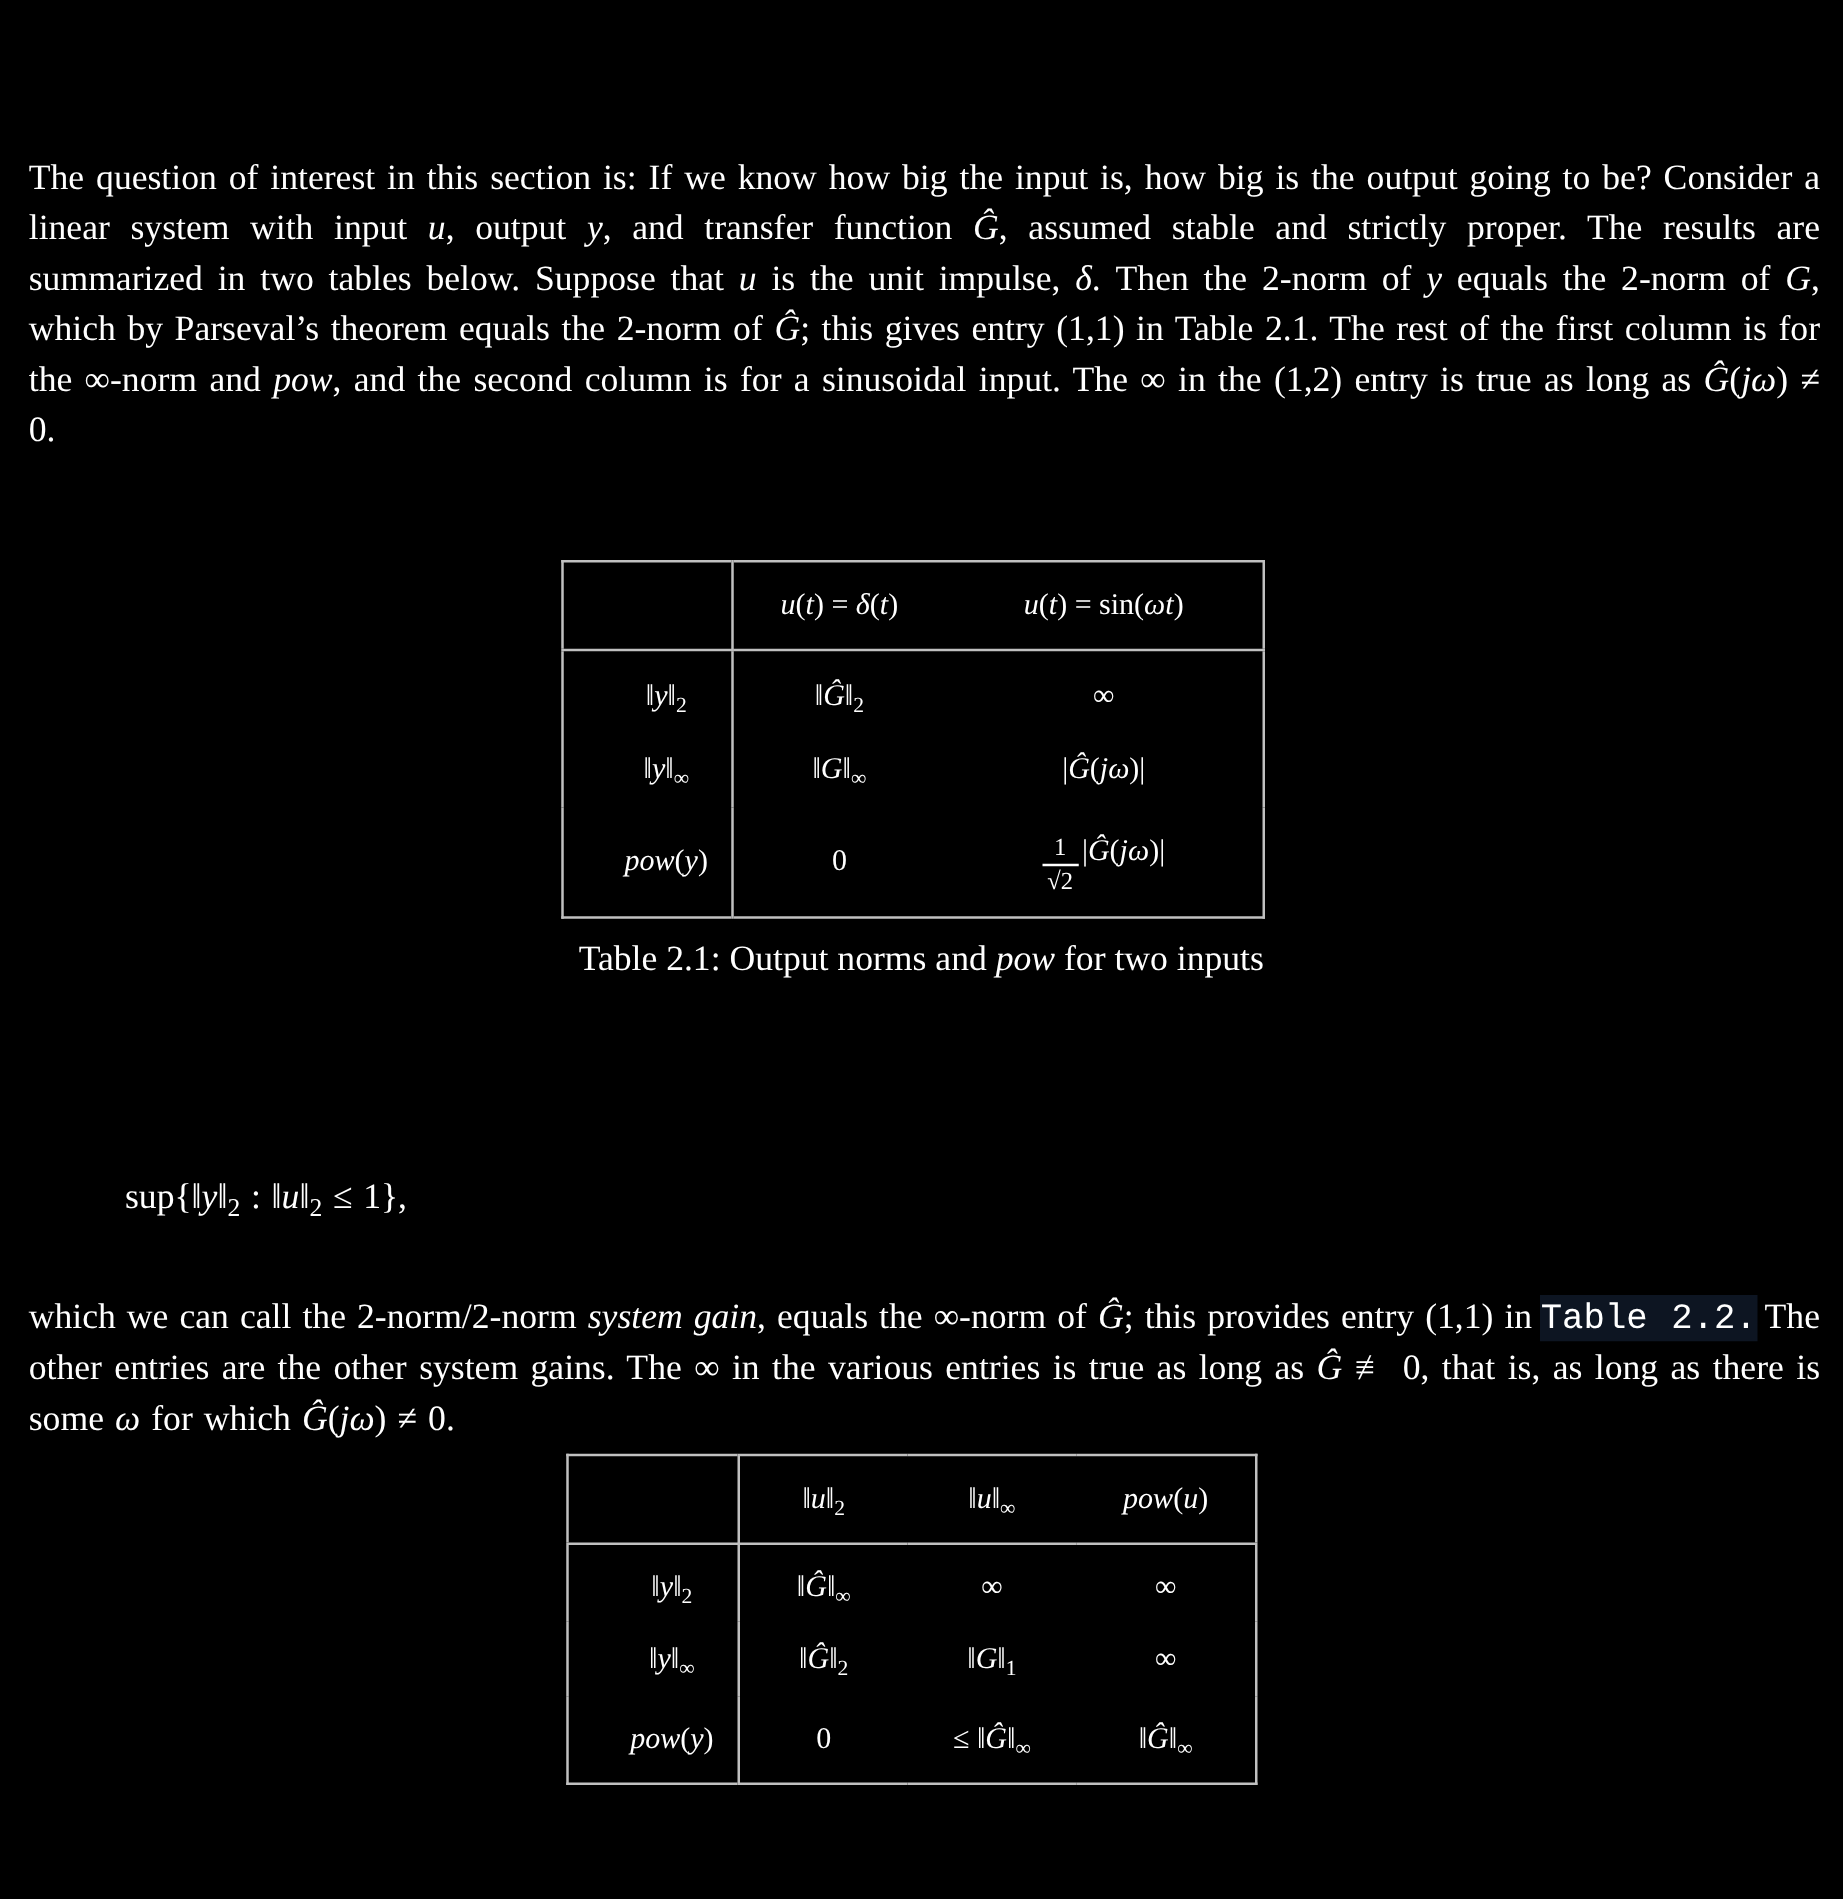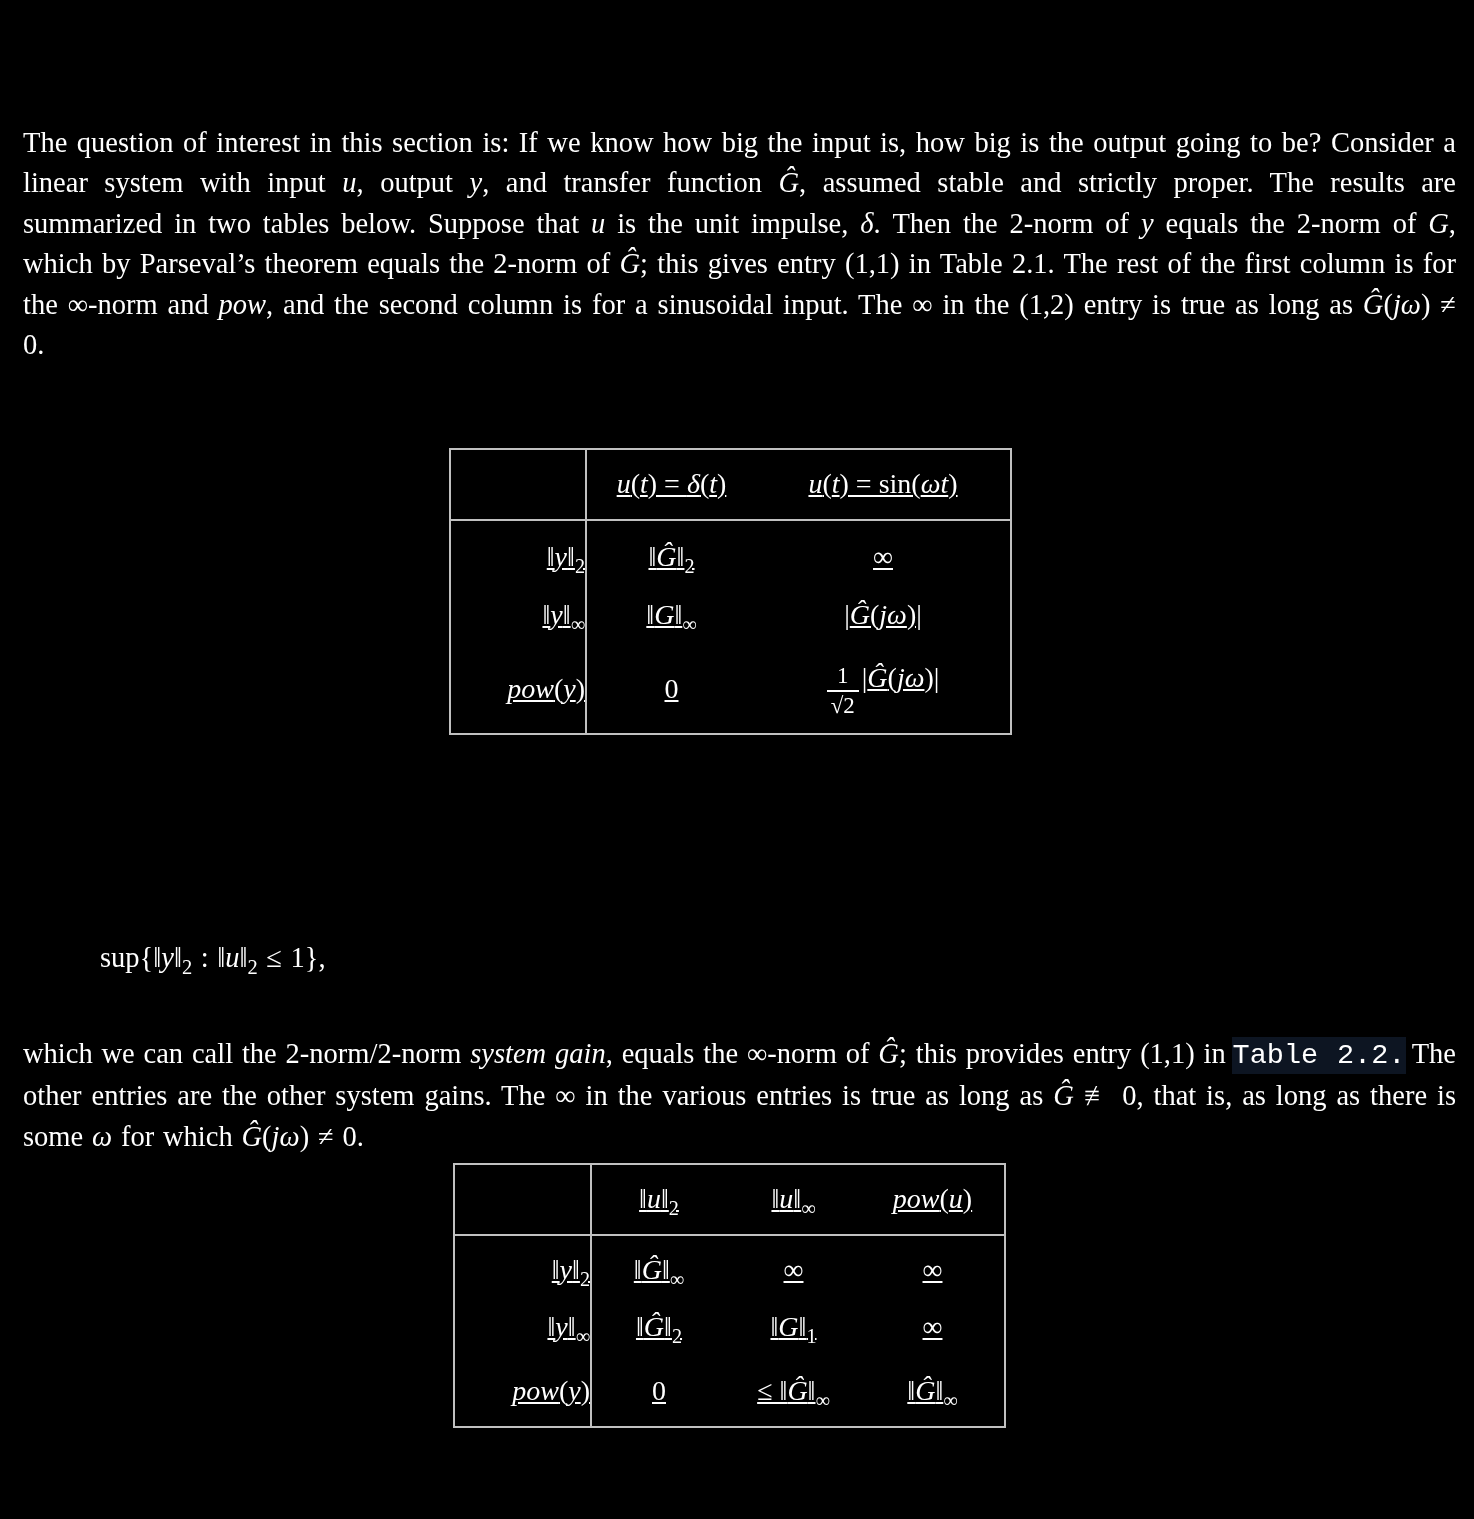--- a/index.html
+++ b/index.html
@@ -52,33 +52,32 @@
     padding: 2px 1px;
     margin: -2px -3px;
     cursor: pointer;
     font-family: Liberation Mono, monospace;
   }
 
   .math-table {
     position: absolute;
     border-collapse: collapse;
     table-layout: fixed;
-    font-size: 28px;
-    text-decoration: underline;
+    font-size: 24px;
   }
   .math-table, .math-table td, .math-table th { border: 0; }
   .math-table { border: 2px solid var(--border); }
   .math-table th, .math-table td {
     font-weight: normal; text-align: center; vertical-align: middle;
     padding: 0;
   }
   .math-table thead th { border-bottom: 2px solid var(--border); height: 71px; }
   .math-table .row-label {
     border-right: 2px solid var(--border);
-    text-align: right; padding-left: 30px;
+    text-align: center; padding-left: 30px;
   }
   .math-table thead .row-label { border-right: 2px solid var(--border); }
   #table1 { top: 448px; left: 449px; width: 561px; }
   #table1 tbody tr:nth-child(1) td { height: 64px; padding-top: 10px; }
   #table1 tbody tr:nth-child(2) td { height: 62px; }
   #table1 tbody tr:nth-child(3) td { height: 88px; }
   #table2 { top: 1163px; left: 453px; width: 551px; }
   #table2 tbody tr:nth-child(1) td { height: 62px; padding-top: 8px; }
   #table2 tbody tr:nth-child(2) td { height: 60px; }
   #table2 tbody tr:nth-child(3) td { height: 70px; }
@@ -130,20 +129,21 @@
         <td>|<i>Ĝ</i>(<i>jω</i>)|</td>
       </tr>
       <tr>
         <td class="row-label"><i>pow</i>(<i>y</i>)</td>
         <td>0</td>
         <td><span class="frac"><span class="num">1</span><span class="den">√2</span></span><span>|<i>Ĝ</i>(<i>jω</i>)|</span></td>
       </tr>
     </tbody>
   </table>
 
+  <div class="caption" id="caption1">Table 2.1: Output norms and <i>pow</i> for two inputs</div>
 
 
   <div class="formula">sup{‖<i>y</i>‖<sub>2</sub> : ‖<i>u</i>‖<sub>2</sub> ≤ 1},</div>
 
   <p class="para" id="para3"><span>which we can call the 2-norm/2-norm <i>system gain</i>, equals the ∞-norm of <i>Ĝ</i>; this provides entry (1,1) in </span><span class="link-hl">Table 2.2.</span><span> The other entries are the other system gains. The ∞ in the various entries is true as long as <i>Ĝ</i> ≢ 0, that is, as long as there is some <i>ω</i> for which <i>Ĝ</i>(<i>jω</i>) ≠ 0.</span></p>
 
   <table class="math-table" id="table2">
     <colgroup>
         <col style="width:137px">
         <col style="width:135px">

